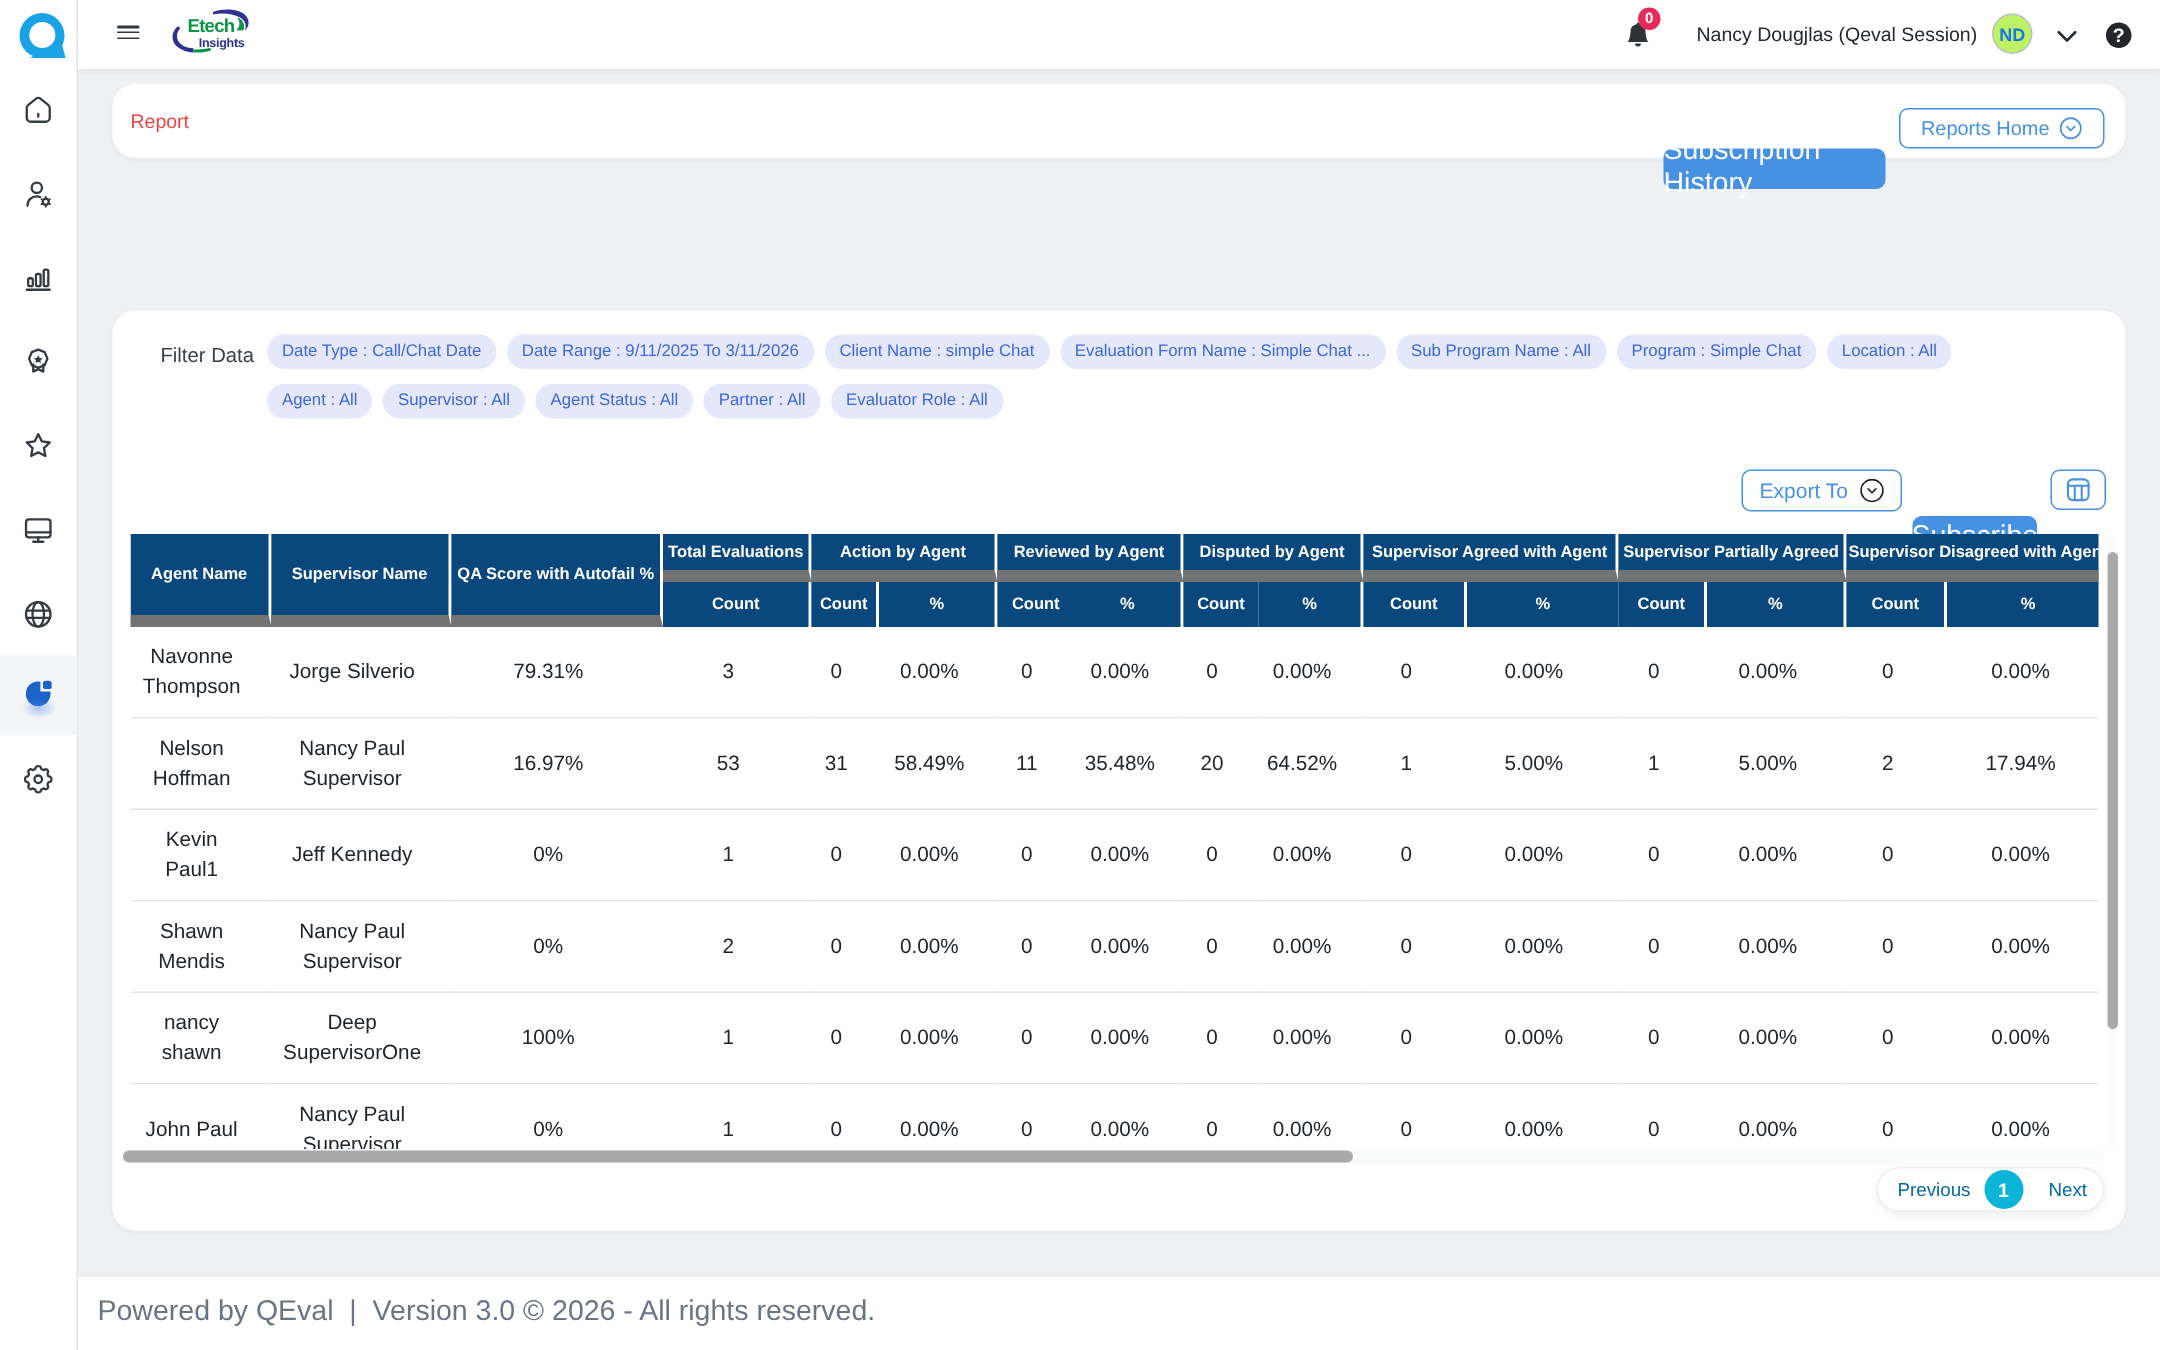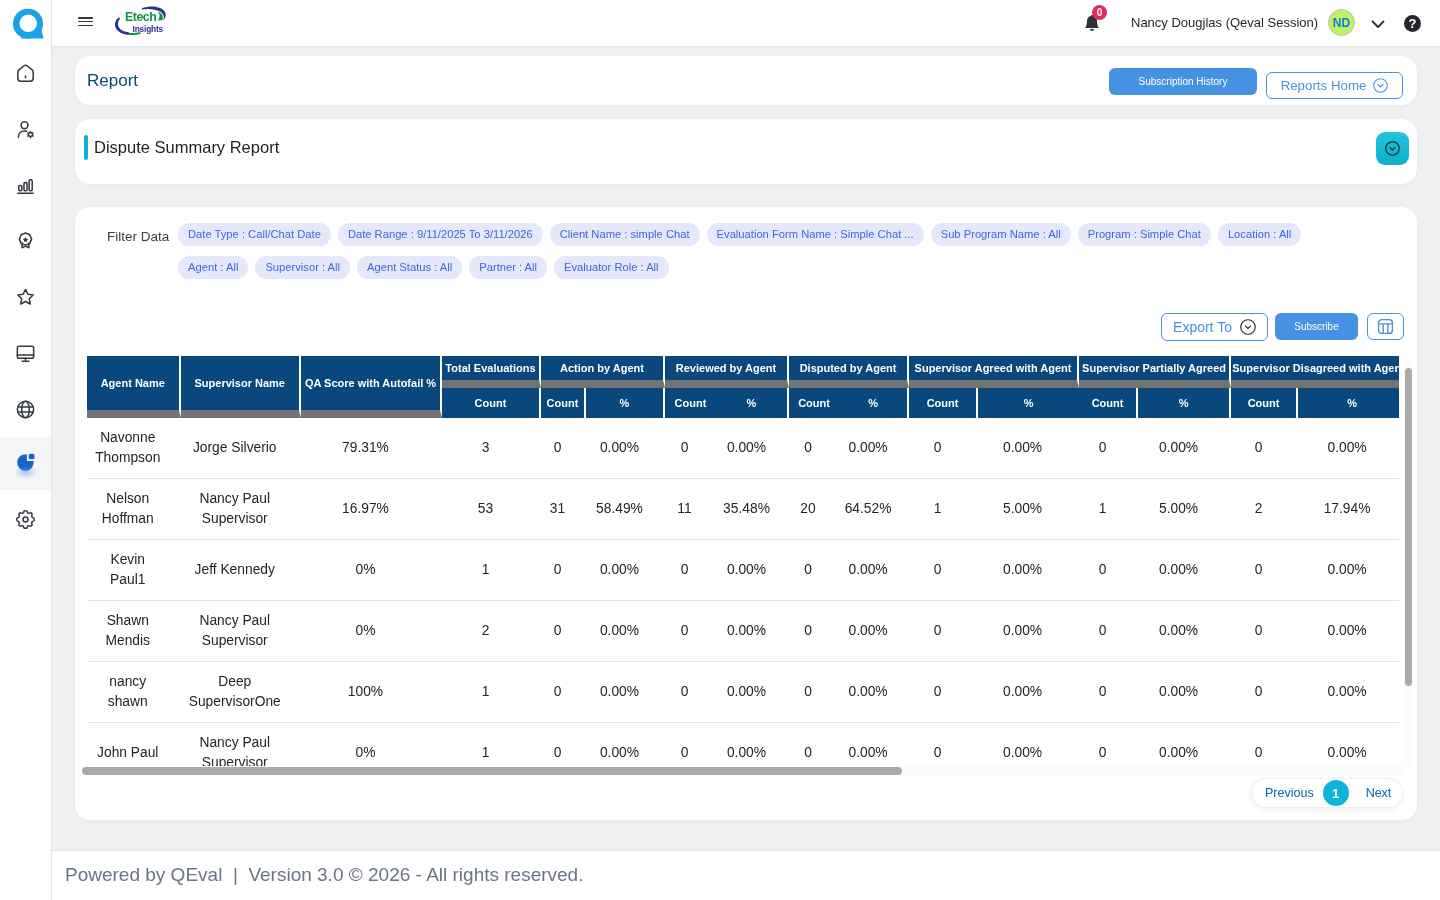--- a/index.html
+++ b/index.html
@@ -16,22 +16,22 @@
 #chev { position:absolute; left:1319px; top:20px; }
 #help { position:absolute; left:1352px; top:14.5px; width:17px; height:17px; border-radius:50%; background:#23272d; color:#fff; font-size:13px; font-weight:bold; display:flex; align-items:center; justify-content:center; }
 
 #sidebar { position:absolute; left:0; top:0; width:52px; height:900px; background:#fff; border-right:1px solid #e3e6e9; z-index:6; }
 .sic { position:absolute; left:0; width:51px; display:flex; justify-content:center; }
 #sic-active-bg { position:absolute; left:0; top:437px; width:51px; height:53px; background:#f4f5f6; }
 
 #main { position:absolute; left:52px; top:46px; width:1388px; height:804px; background:#eef0f2; }
 .card { position:absolute; background:#fff; border-radius:16px; border:1px solid #eceef1; box-shadow:0 1px 2px rgba(30,40,60,0.03); }
 #card1 { left:22px; top:8.5px; width:1344px; height:51px; }
-#card1 h1 { position:absolute; left:12px; top:0; line-height:49px; font-size:17px; font-weight:400; color:#0c4a6e; }
-.btn-blue { background:#4791e2; color:#fff; border-radius:6px; font-size:10px; display:flex; align-items:center; justify-content:center; }
+#card1 h1 { position:absolute; left:12px; top:0; line-height:49px; font-size:13px; font-weight:400; color:#ef4444; }
+.btn-blue { background:#4791e2; color:#fff; border-radius:6px; font-size:19px; display:flex; align-items:center; justify-content:center;margin-top:31px; }
 .btn-outline { background:#fff; color:#4791e2; border:1px solid #4791e2; border-radius:6px; font-size:13.3px; display:flex; align-items:center; justify-content:center; }
 #btn-subh { position:absolute; left:1034px; top:12px; width:148px; height:27px; }
 #btn-rh { position:absolute; left:1191px; top:16px; width:137px; height:27px; gap:7px;align-items:center; }
 #card2 { left:22px; top:71.5px; width:1344px; height:67px; }
 #accent { position:absolute; left:9px; top:16px; width:4px; height:25px; background:#0cb2d3; border-radius:2px; }
 #card2 h2 { position:absolute; left:19px; top:0; line-height:56px; font-size:16.5px; font-weight:400; color:#1b2026; }
 #cyanbtn { position:absolute; left:1301px; top:13px; width:33px; height:33px; border-radius:9px; background:linear-gradient(180deg,#23c3da,#0aafcd); display:flex; align-items:center; justify-content:center; }
 #card3 { left:22px; top:160px; width:1344px; height:615px; }
 #fd-label { position:absolute; left:32px; top:22px; font-size:13.5px; color:#3b424a; }
 .pillrow { position:absolute; left:103px; display:flex; column-gap:7px; }
@@ -62,30 +62,20 @@
 #footer p { position:absolute; left:13px; top:0; line-height:48px; font-size:19px; color:#6a7484;text-align:center; }
 </style>
 </head>
 <body>
 <div id="main">
   <div class="card" id="card1">
     <h1>Report</h1>
     <div class="btn-blue" id="btn-subh">Subscription History</div>
     <div class="btn-outline" id="btn-rh">Reports Home
       <svg width="15" height="15" viewBox="0 0 16 16" fill="none" stroke="#4791e2" stroke-width="1.2">
-          <circle cx="8" cy="8" r="7.2"></circle>
-          <path d="M5.2 6.8 8 9.6l2.8-2.8" stroke-linecap="round" stroke-linejoin="round"></path>
-        </svg>
-    </div>
-  </div>
-  <div class="card" id="card2">
-    <div id="accent"></div>
-    <h2>Dispute Summary Report</h2>
-    <div id="cyanbtn">
-      <svg width="15" height="15" viewBox="0 0 16 16" fill="none" stroke="#1c2733" stroke-width="1.3">
           <circle cx="8" cy="8" r="7.2"></circle>
           <path d="M5.2 6.8 8 9.6l2.8-2.8" stroke-linecap="round" stroke-linejoin="round"></path>
         </svg>
     </div>
   </div>
   <div class="card" id="card3">
     <div id="fd-label">Filter Data</div>
     <div class="pillrow" style="top:16px">
       <div class="pill">Date Type : Call/Chat Date</div>
       <div class="pill">Date Range : 9/11/2025 To 3/11/2026</div>

